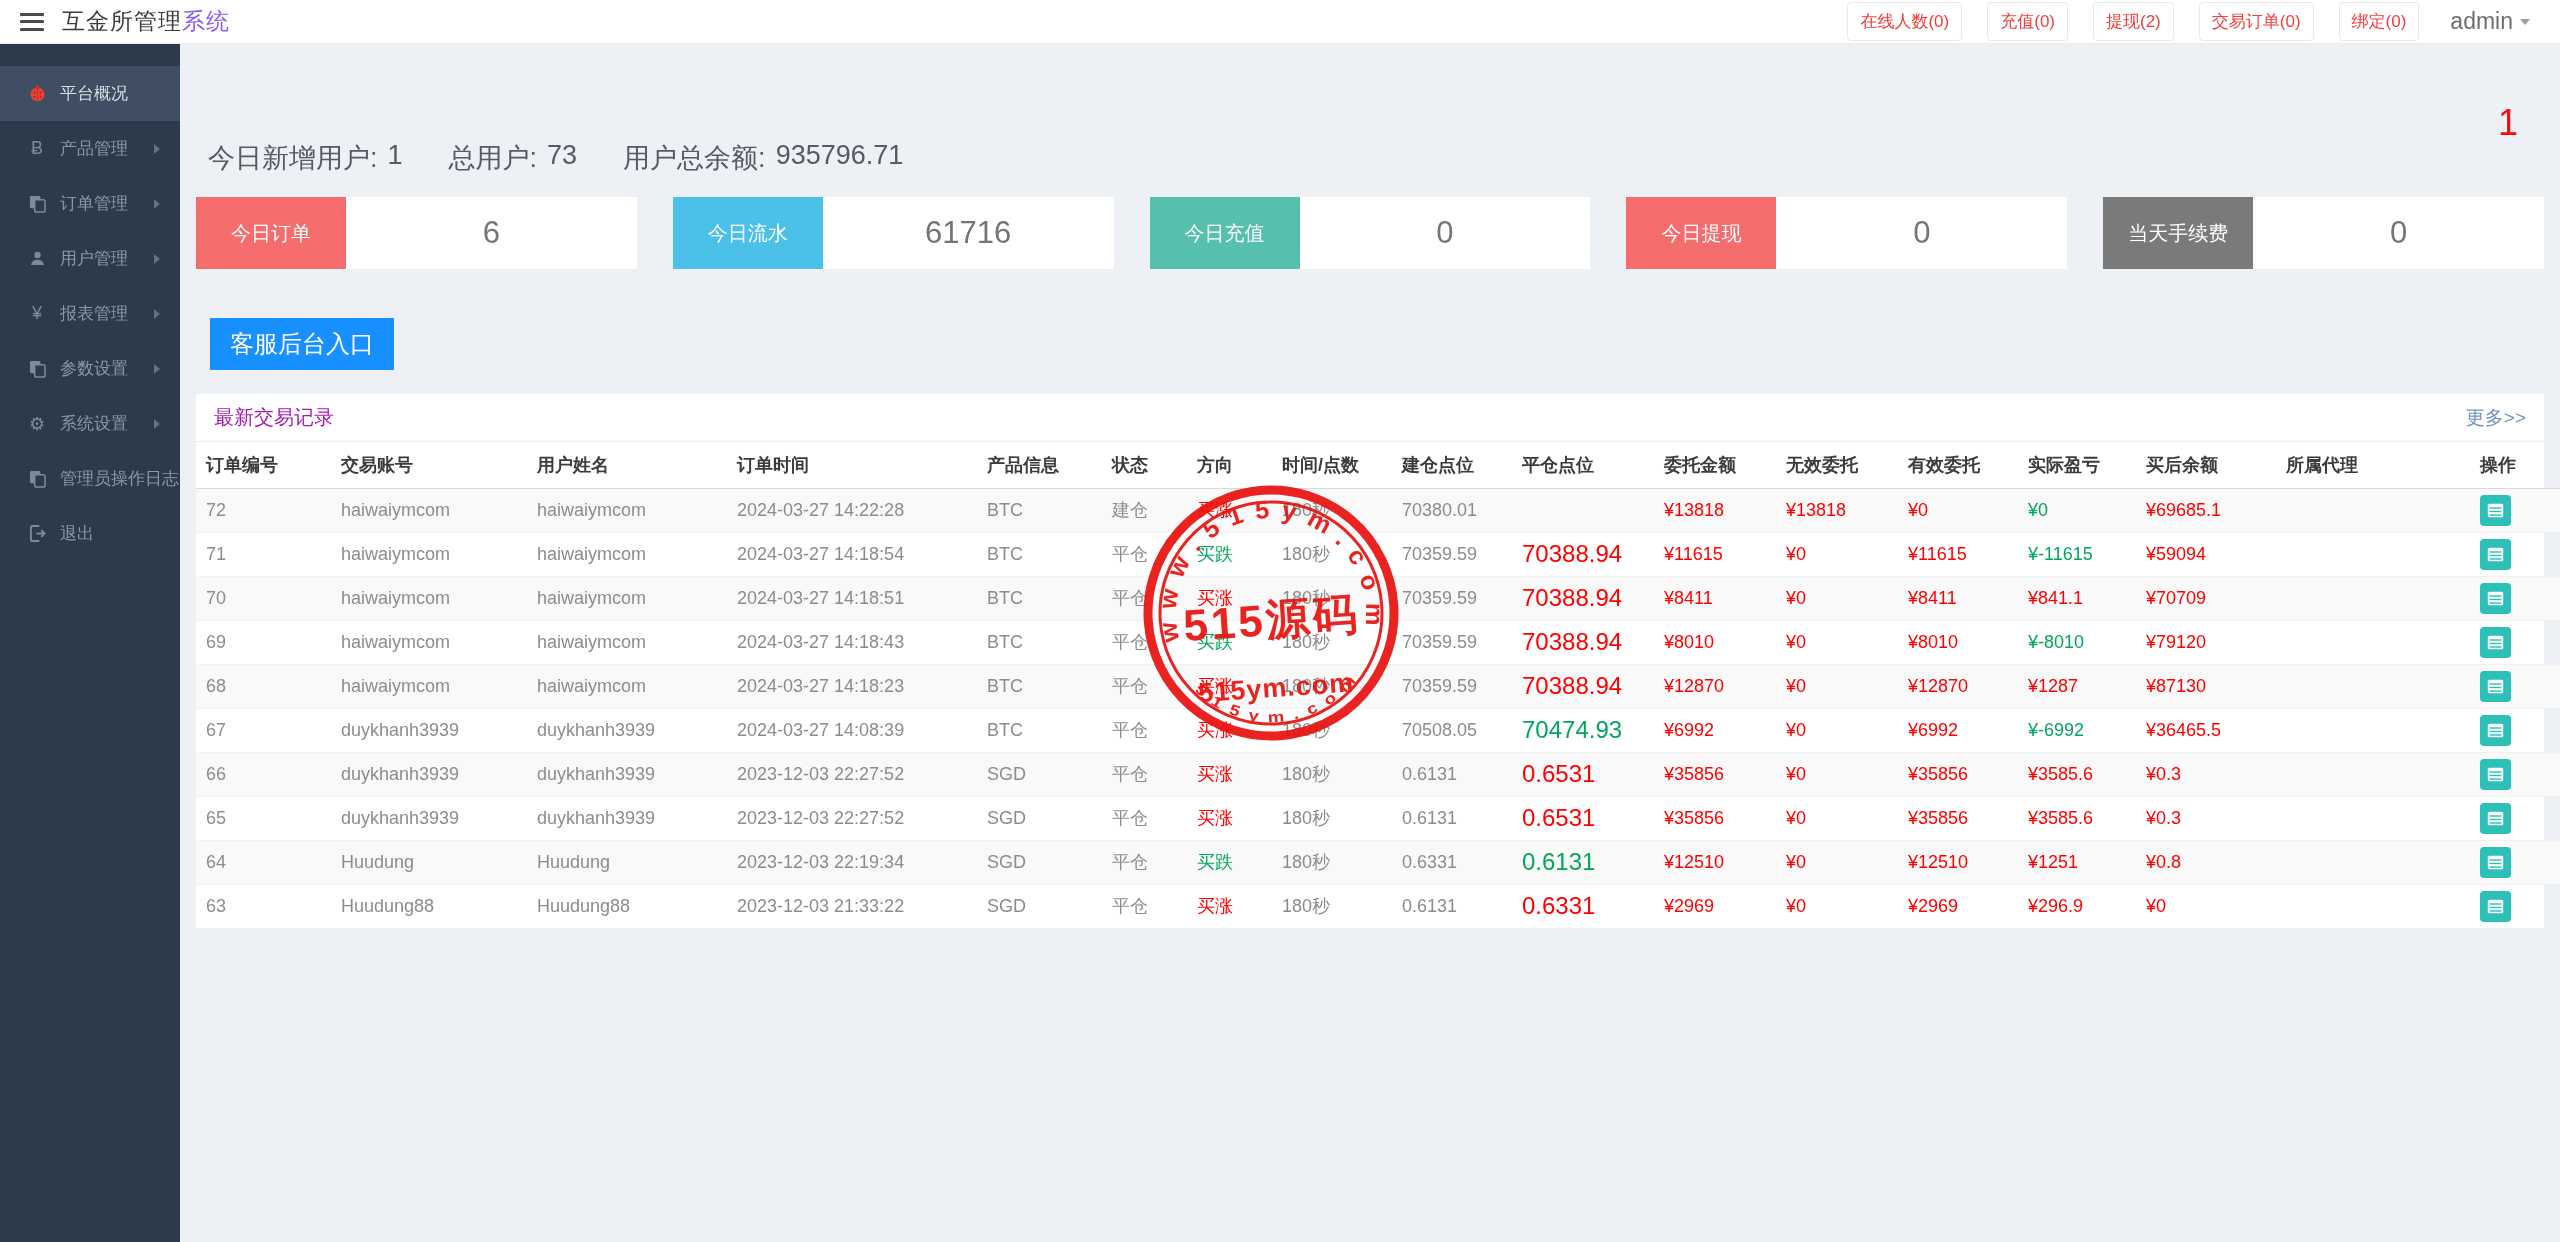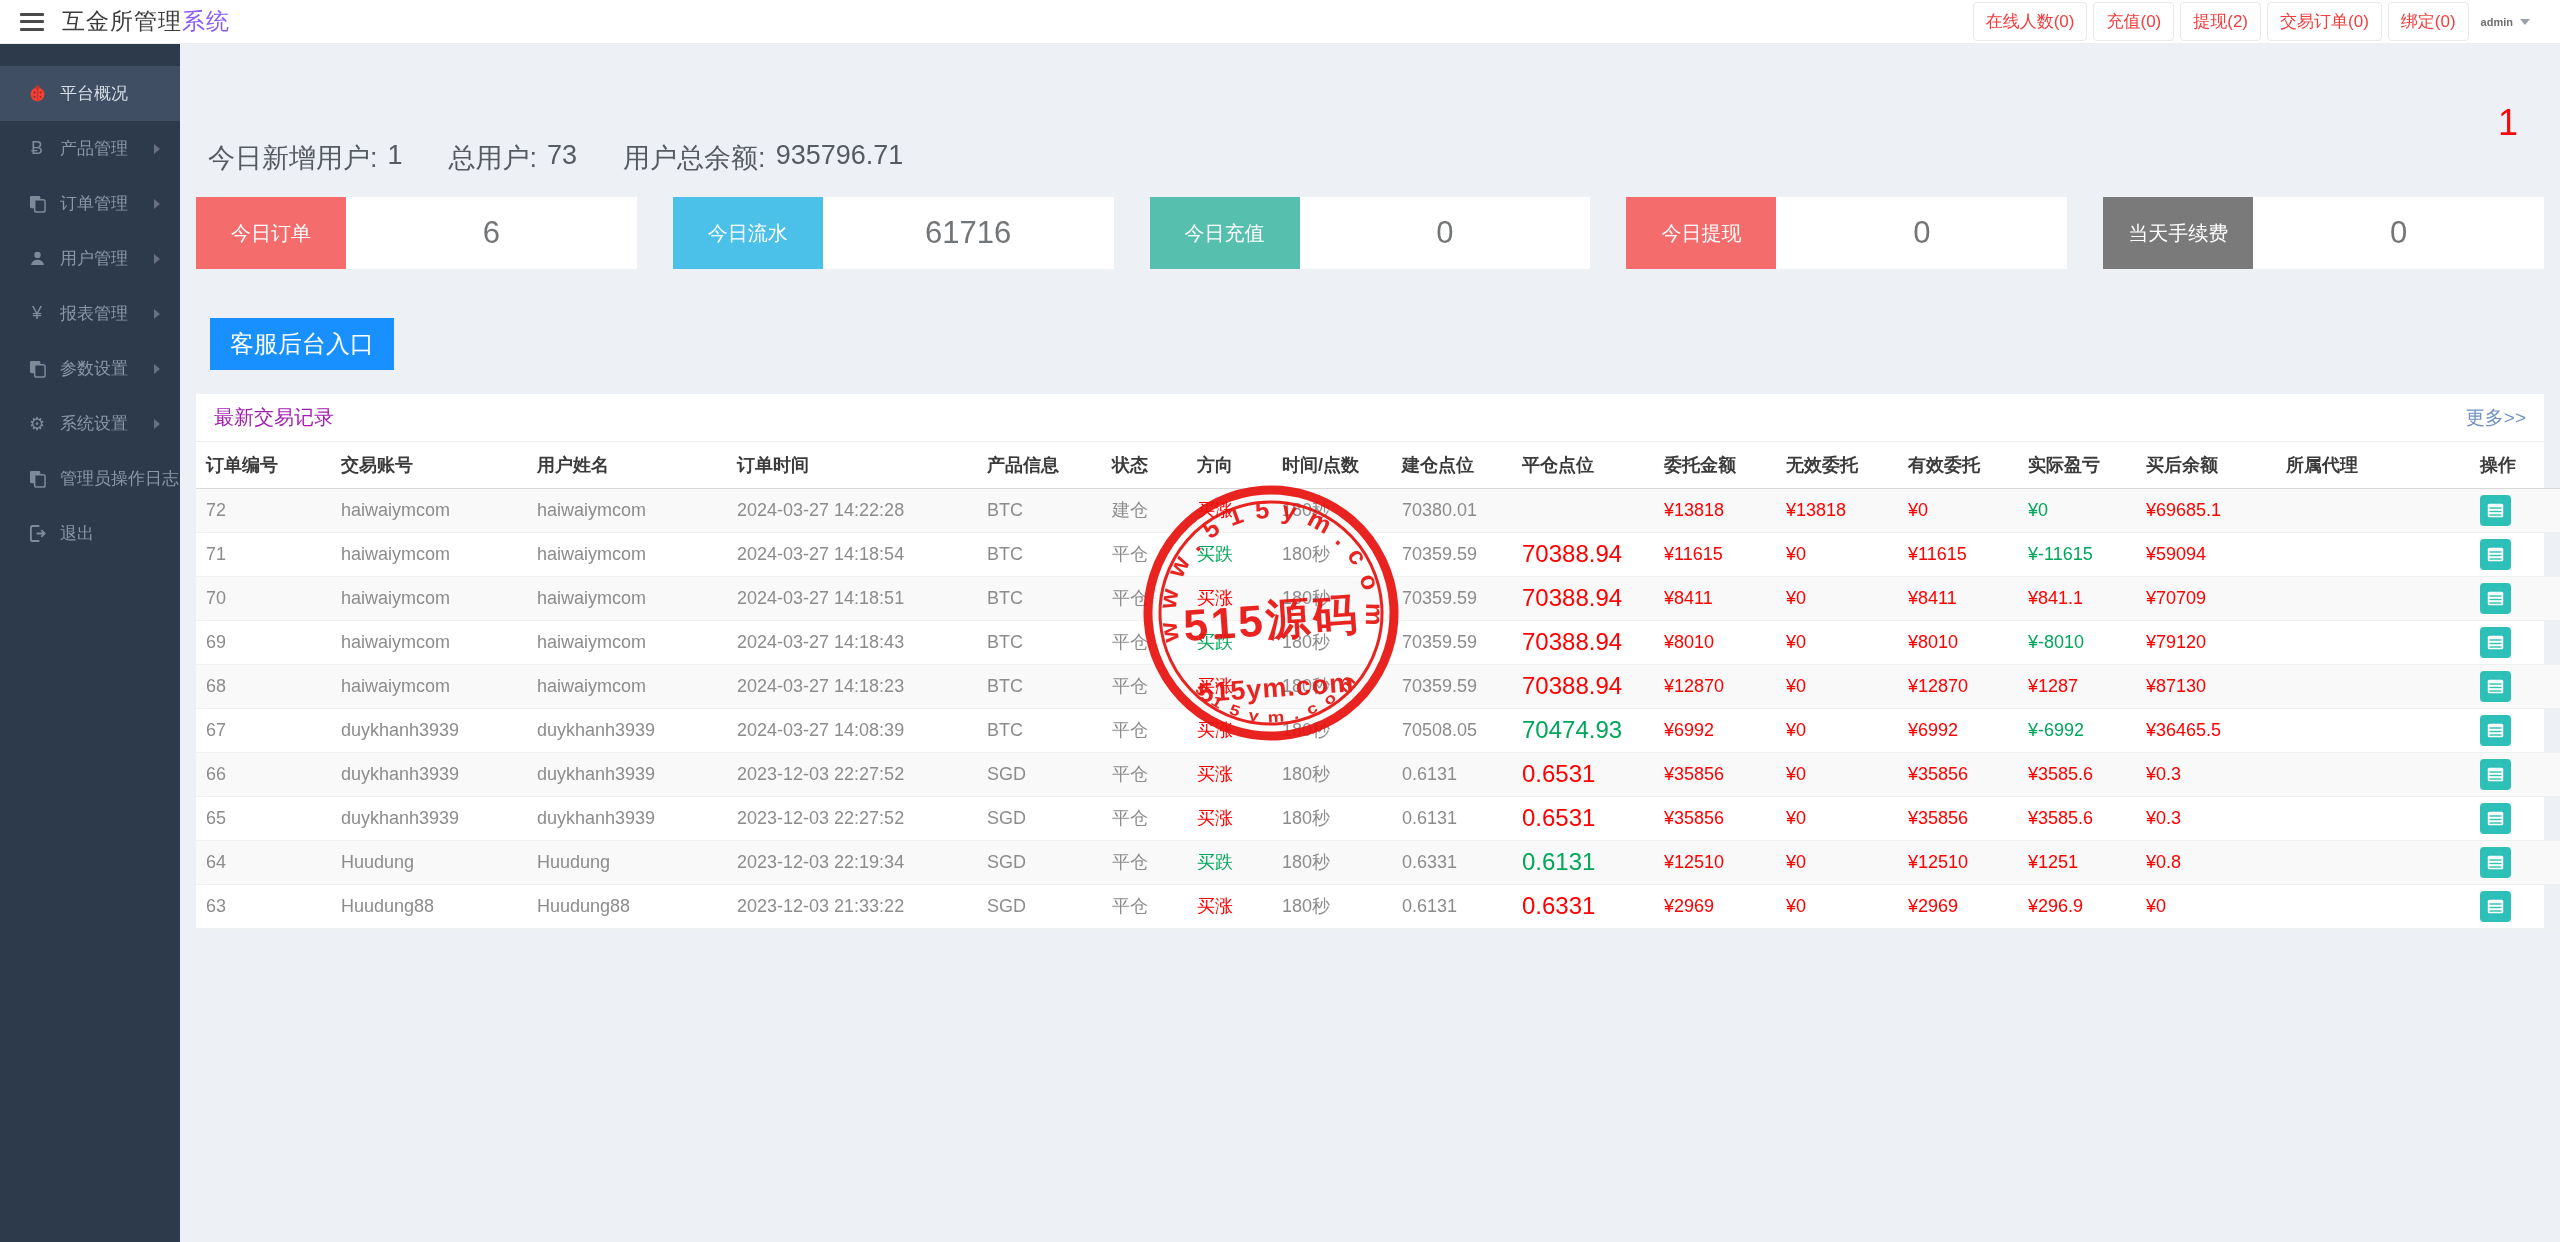--- a/index.html
+++ b/index.html
@@ -8,25 +8,25 @@
   #app { position:relative; width:2560px; height:1242px; background:#edf0f5; overflow:hidden; }
 
   
   .topbar { position:absolute; top:0; left:0; right:0; height:44px; background:#fff;
             border-bottom:1px solid #ececec; display:flex; align-items:center; z-index:20; }
   .burger { width:24px; height:18px; margin-left:20px; display:flex; flex-direction:column;
             justify-content:space-between; cursor:pointer; }
   .burger i { display:block; height:3px; background:#4a4a4a; border-radius:1px; }
   .brand { margin-left:18px; font-size:23px; color:#3c3c3c; letter-spacing:1px; }
   .brand .accent { color:#8b5cf6; }
-  .top-right { margin-left:auto; display:flex; align-items:center; gap:6px; padding-right:24px; }
+  .top-right { margin-left:auto; display:flex; align-items:center; gap:25px; padding-right:24px; }
   .hl { display:inline-block; border:1px solid #e8e8e8; border-radius:4px; background:#fff;
         color:#f43c3c; font-size:17px; padding:7px 12px; cursor:pointer; text-decoration:none; }
-  .admin { display:flex; align-items:center; gap:7px; color:#6f6f6f; font-size:11px;
-           padding:7px 6px; cursor:pointer;font-weight:bold; }
+  .admin { display:flex; align-items:center; gap:7px; color:#6f6f6f; font-size:23px;
+           padding:7px 6px; cursor:pointer; }
   .caret-down { width:0; height:0; border-left:5px solid transparent; border-right:5px solid transparent;
                 border-top:6px solid #9aa0a8; }
 
   
   .sidebar { position:absolute; top:44px; left:0; bottom:0; width:180px; background:#2d3a4b; z-index:15; }
   .menu { padding-top:22px; }
   .m-item { position:relative; height:55px; display:flex; align-items:center; padding-left:24px;
             color:#8b97a5; font-size:17px; cursor:pointer; }
   .m-item.active { background:#3f4e63; color:#d7dde4; }
   .m-item .mi-icon { width:26px; display:inline-flex; justify-content:center; margin-right:10px;

